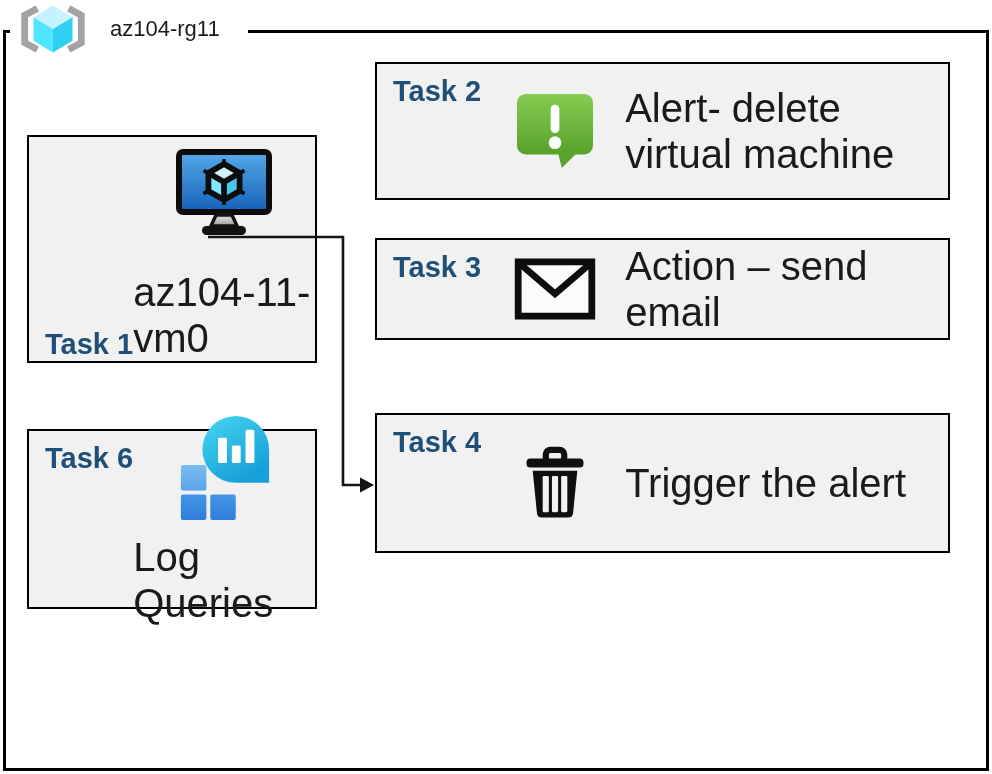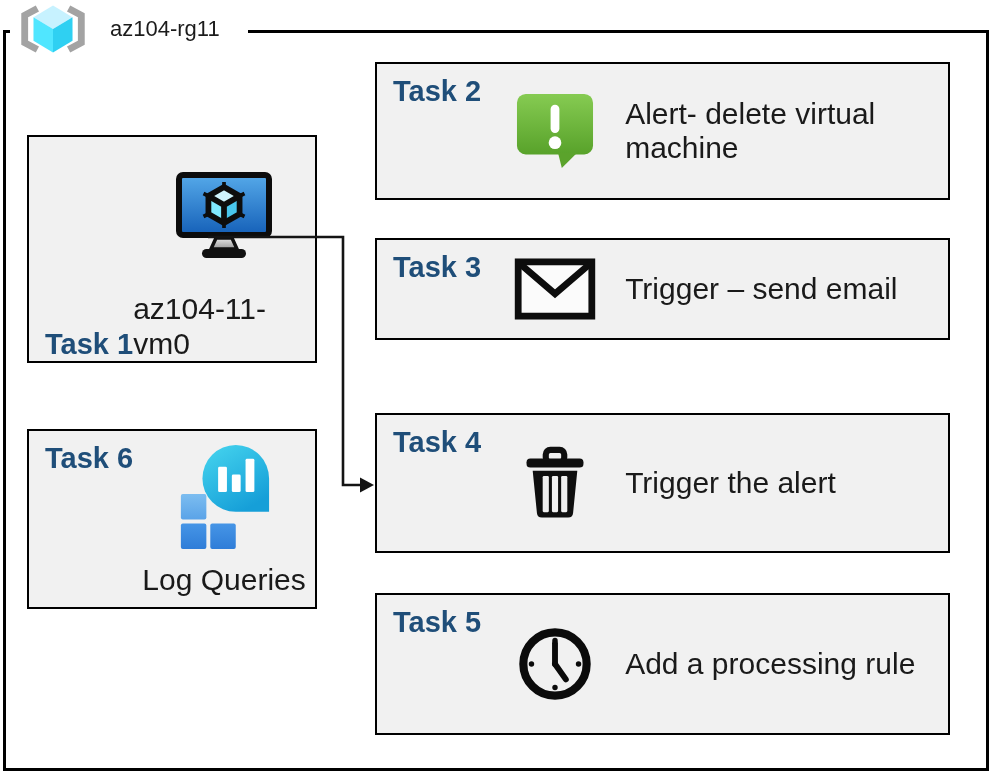--- a/index.html
+++ b/index.html
@@ -16,21 +16,21 @@
     display:flex;align-items:center;gap:16px;background:#fff;padding:0 28px 0 2px;
   }
   .rg-label{font-size:22px;color:#1b1b1b;line-height:1;}
   .connector{position:absolute;left:0;top:0;width:992px;height:774px;z-index:2;pointer-events:none;}
   .box{
     position:absolute;background:#f1f1f1;border:2px solid #000;box-sizing:border-box;
     display:flex;flex-direction:row;z-index:1;
   }
   .title{font-size:29px;font-weight:bold;color:#1f4e79;line-height:1.1;}
   .box .title{padding:12px 0 0 16px;}
-  .label{font-size:30px;color:#1a1a1a;line-height:1.15;}
+  .label{font-size:40px;color:#1a1a1a;line-height:1.15;}
   
   .task1{left:27px;top:135px;width:290px;height:228px;align-items:flex-end;}
   .task6{left:27px;top:429px;width:290px;height:180px;}
   .vstack{flex:1;display:flex;flex-direction:column;align-items:center;justify-content:center;}
   .task1 .vstack{gap:32px;}
   .task6 .vstack{gap:8px;}
   
   .task2{left:375px;top:62px;width:575px;height:138px;}
   .task3{left:375px;top:238px;width:575px;height:102px;}
   .task4{left:375px;top:413px;width:575px;height:140px;}
@@ -153,52 +153,35 @@
 
   <div class="box task3">
     <div class="title">Task 3</div>
     <div class="row">
       <span class="icon-slot">
         <svg width="82" height="62" viewBox="0 0 84 64">
           <rect x="4" y="4" width="76" height="56" fill="#fbfbfb" stroke="#0d0d0d" stroke-width="7"></rect>
           <path d="M7,7 L42,37 L77,7" fill="none" stroke="#0d0d0d" stroke-width="7"></path>
         </svg>
       </span>
-      <div class="label">Trigger – send email</div>
+      <div class="label">Action – send email</div>
     </div>
   </div>
 
   <div class="box task4">
     <div class="title">Task 4</div>
     <div class="row">
       <span class="icon-slot">
         <svg width="60" height="88" viewBox="0 0 78 92">
           <rect x="27" y="3" width="24" height="16" rx="6" fill="none" stroke="#0f0f0f" stroke-width="8"></rect>
           <rect x="2" y="14" width="74" height="12" rx="5" fill="#0f0f0f"></rect>
           <path d="M10,30 L68,30 L62.5,85 Q62,91 56,91 L22,91 Q16,91 15.5,85 Z" fill="#0f0f0f"></path>
           <rect x="23" y="37" width="8" height="47" rx="1.5" fill="#f1f1f1"></rect>
           <rect x="35" y="37" width="8" height="47" rx="1.5" fill="#f1f1f1"></rect>
           <rect x="47" y="37" width="8" height="47" rx="1.5" fill="#f1f1f1"></rect>
         </svg>
       </span>
       <div class="label">Trigger the alert</div>
     </div>
   </div>
 
-  <div class="box task5">
-    <div class="title">Task 5</div>
-    <div class="row">
-      <span class="icon-slot">
-        <svg width="76" height="76" viewBox="0 0 84 84">
-          <circle cx="42" cy="42" r="35" fill="none" stroke="#0b0b0b" stroke-width="9"></circle>
-          <circle cx="42" cy="16" r="3" fill="#0b0b0b"></circle>
-          <circle cx="68" cy="42" r="3" fill="#0b0b0b"></circle>
-          <circle cx="42" cy="68" r="3" fill="#0b0b0b"></circle>
-          <circle cx="16" cy="42" r="3" fill="#0b0b0b"></circle>
-          <path d="M42,42 L42,19" stroke="#0b0b0b" stroke-width="6.5" stroke-linecap="round"></path>
-          <path d="M42,42 L54,59" stroke="#0b0b0b" stroke-width="6.5" stroke-linecap="round"></path>
-        </svg>
-      </span>
-      <div class="label">Add a processing rule</div>
-    </div>
-  </div>
 
 </div>
 
 </body></html>

